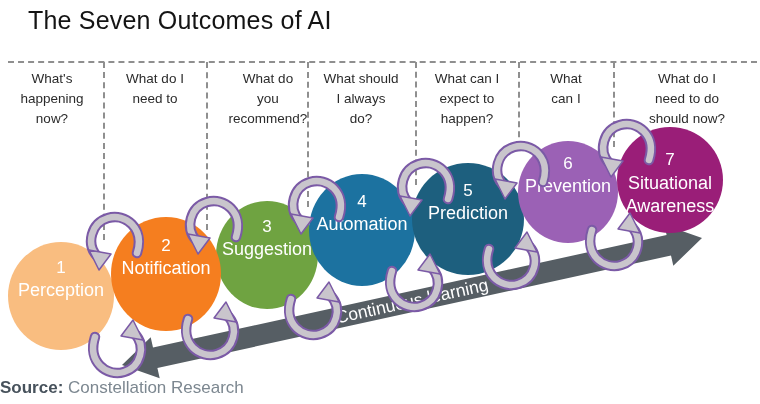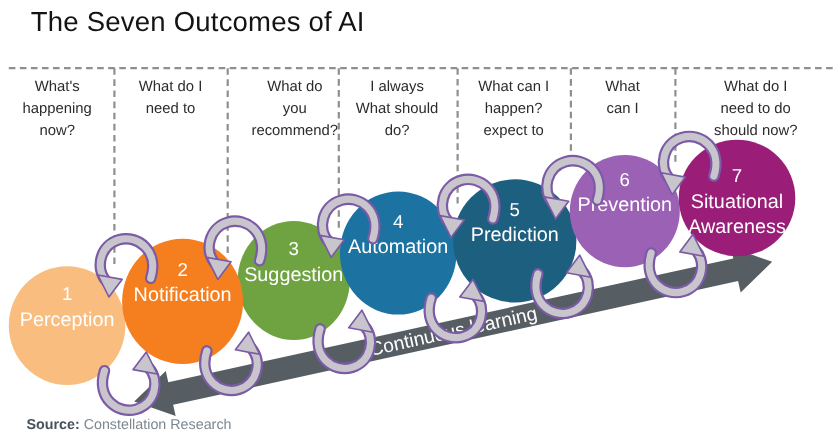--- a/index.html
+++ b/index.html
@@ -26,21 +26,21 @@
     font-size:13.5px;line-height:20px;color:var(--question-text,#2b2b2b);
   }
   .svg-layer{position:absolute;left:0;top:0;}
   .swirl-outer{fill:none;stroke:var(--swirl-outline,#7b5aa6);stroke-width:10.5;stroke-linecap:round;}
   .swirl-inner{fill:none;stroke:var(--swirl-fill,#c9c5cc);stroke-width:6.5;stroke-linecap:round;}
   .swirl-head{fill:var(--swirl-fill,#c9c5cc);stroke:var(--swirl-outline,#7b5aa6);stroke-width:1.5;stroke-linejoin:round;}
   .circle-number{fill:#fff;font-size:17px;text-anchor:middle;font-family:"Liberation Sans",sans-serif;}
   .circle-label{fill:#fff;font-size:18px;text-anchor:middle;font-family:"Liberation Sans",sans-serif;}
   .arrow-label{fill:#fff;font-size:17.5px;text-anchor:middle;font-family:"Liberation Sans",sans-serif;}
   .source{
-    position:absolute;left:24px;top:378px;font-size:13px;color:var(--source-text,#7c8790);
+    position:absolute;left:0;top:378px;font-size:17px;color:var(--source-text,#7c8790);
   }
   .source b{color:var(--source-label,#47525c);font-weight:bold;}
 </style>
 </head>
 <body>
 
 <div id="canvas">
 
   <h1 class="title">The Seven Outcomes of AI</h1>
 
@@ -61,28 +61,28 @@
   <div class="question" style="left:101px;">
     <div>What do I</div>
     <div>need to</div>
   </div>
   <div class="question" style="left:214px;">
     <div>What do</div>
     <div>you</div>
     <div>recommend?</div>
   </div>
   <div class="question" style="left:307px;">
+    <div>What should</div>
     <div>I always</div>
-    <div>What should</div>
     <div>do?</div>
   </div>
   <div class="question" style="left:413px;">
     <div>What can I</div>
+    <div>expect to</div>
     <div>happen?</div>
-    <div>expect to</div>
   </div>
   <div class="question" style="left:512px;">
     <div>What</div>
     <div>can I</div>
   </div>
   <div class="question" style="left:633px;">
     <div>What do I</div>
     <div>need to do</div>
     <div>should now?</div>
   </div>

